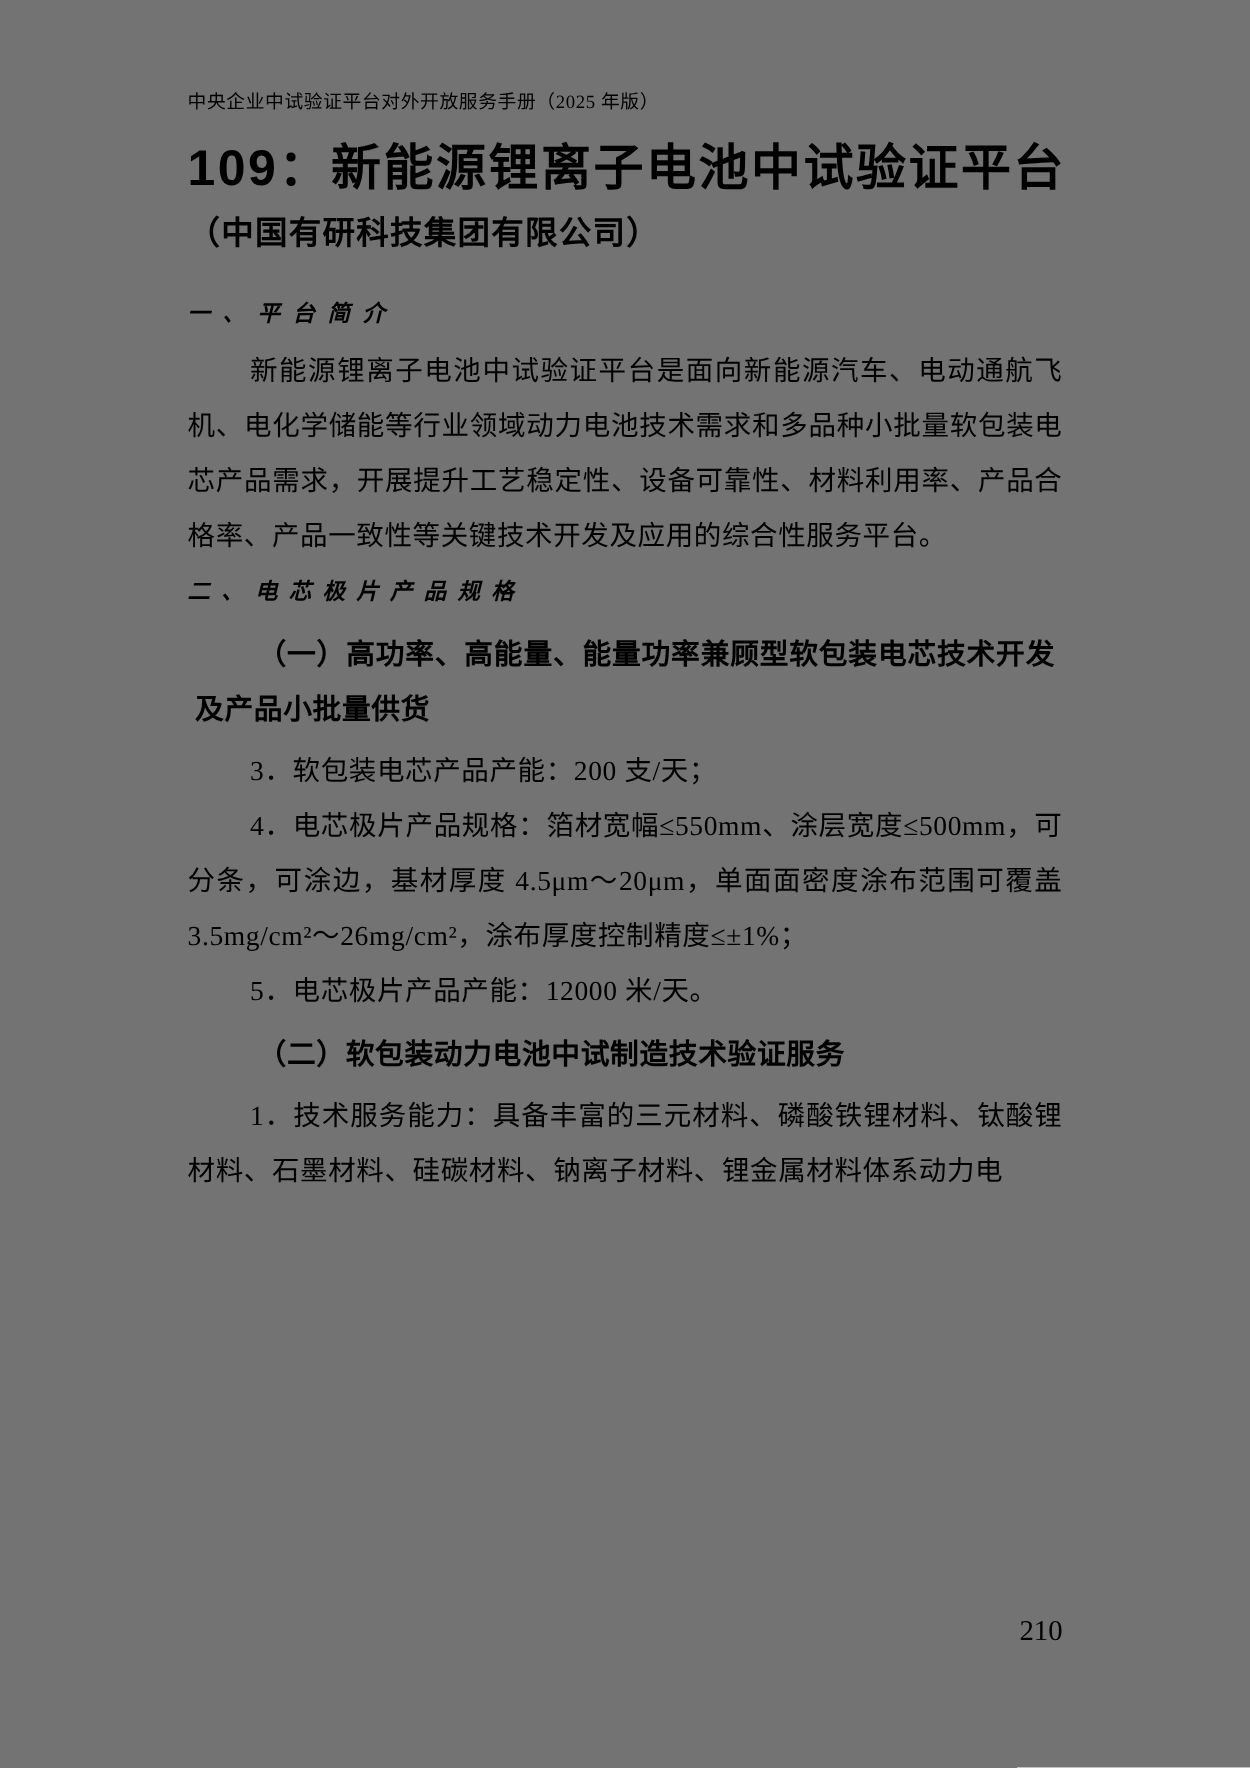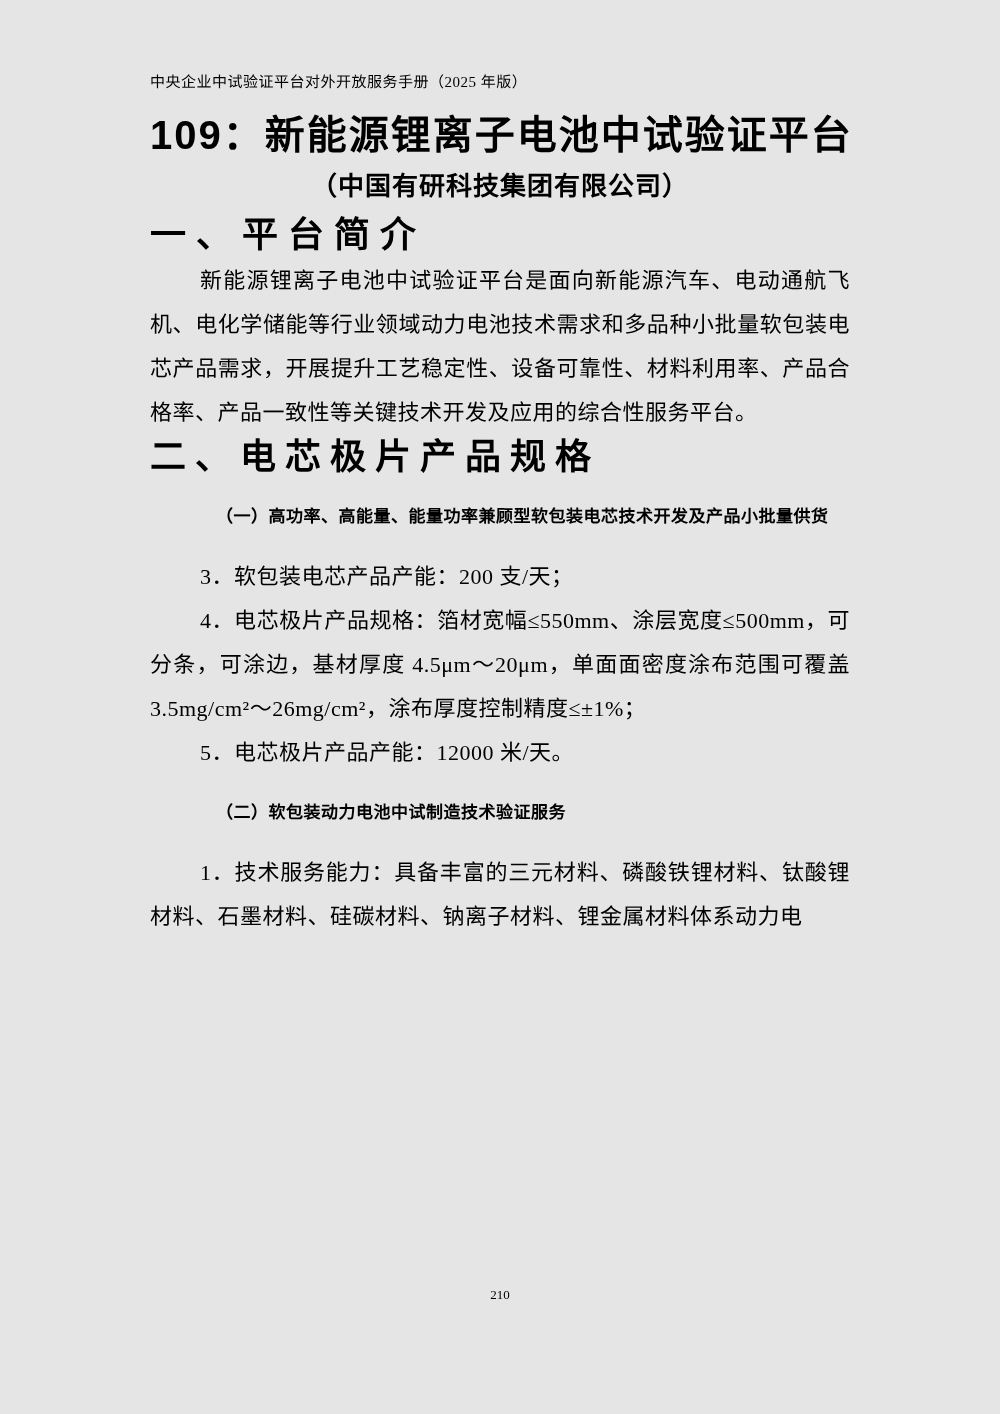--- a/index.html
+++ b/index.html
@@ -5,21 +5,21 @@
   html, body {
     margin: 0;
     padding: 0;
     background: #ffffff;
   }
   .page {
     position: relative;
     width: 1000px;
     height: 1414px;
     margin: 0 auto;
-    background: #e5e5e5;
+    background: #737373;
     color: #000000;
     font-family: "Liberation Serif", "DejaVu Serif", serif;
     overflow: hidden;
   }
   .content {
     position: absolute;
     left: 150px;
     top: 0;
     width: 700px;
   }
@@ -39,61 +39,61 @@
     text-align: center;
     letter-spacing: 2px;
     white-space: nowrap;
   }
   .doc-subtitle {
     margin: 9px 0 0 0;
     font-family: "Liberation Sans", "DejaVu Sans", sans-serif;
     font-size: 26px;
     font-weight: bold;
     line-height: 34px;
-    text-align: center;
     letter-spacing: 1px;
   }
   .sec-heading {
-    margin: 12px 0 0 0;
-    font-size: 36px;
+    margin: 28px 0 0 0;
+    font-size: 18px;
     font-weight: bold;
     line-height: 40px;
     letter-spacing: 10px;
+    font-style: italic;
   }
   .sec-heading.second {
     margin-top: 0;
     line-height: 44px;
     letter-spacing: 9px;
   }
   .body-para {
     margin: 4px 0 0 0;
     font-size: 22px;
     line-height: 44px;
     letter-spacing: 0.5px;
     text-align: justify;
     text-indent: 50px;
   }
   .body-para.tight { margin: 0; }
   .sub-heading {
-    margin: 16px;
+    margin: 6px;
     font-family: "Liberation Sans", "DejaVu Sans", sans-serif;
-    font-size: 17px;
+    font-size: 23px;
     font-weight: bold;
     line-height: 44px;
     letter-spacing: 0.5px;
     text-align: justify;
     text-indent: 50px;
   }
   .page-footer {
     position: absolute;
     left: 150px;
     width: 700px;
-    bottom: 108px;
-    text-align: center;
-    font-size: 13px;
+    bottom: 98px;
+    text-align: right;
+    font-size: 23px;
     line-height: 22px;
   }
 </style>
 </head>
 <body>
 
 <div class="page">
   <div class="content">
 
     <div class="doc-header">中央企业中试验证平台对外开放服务手册（2025 年版）</div>

